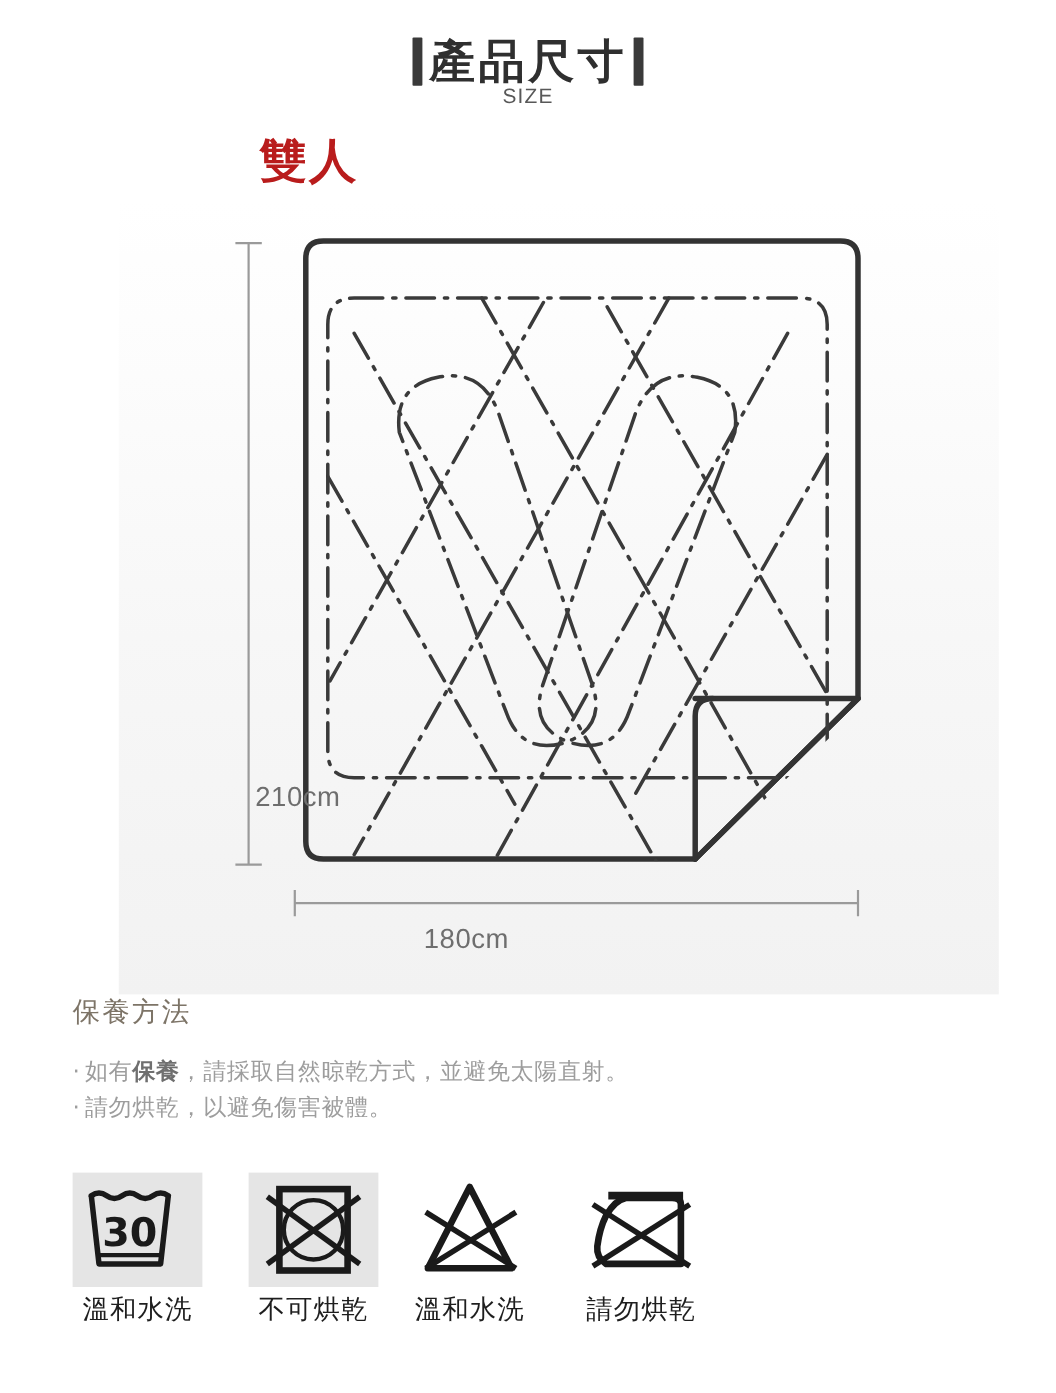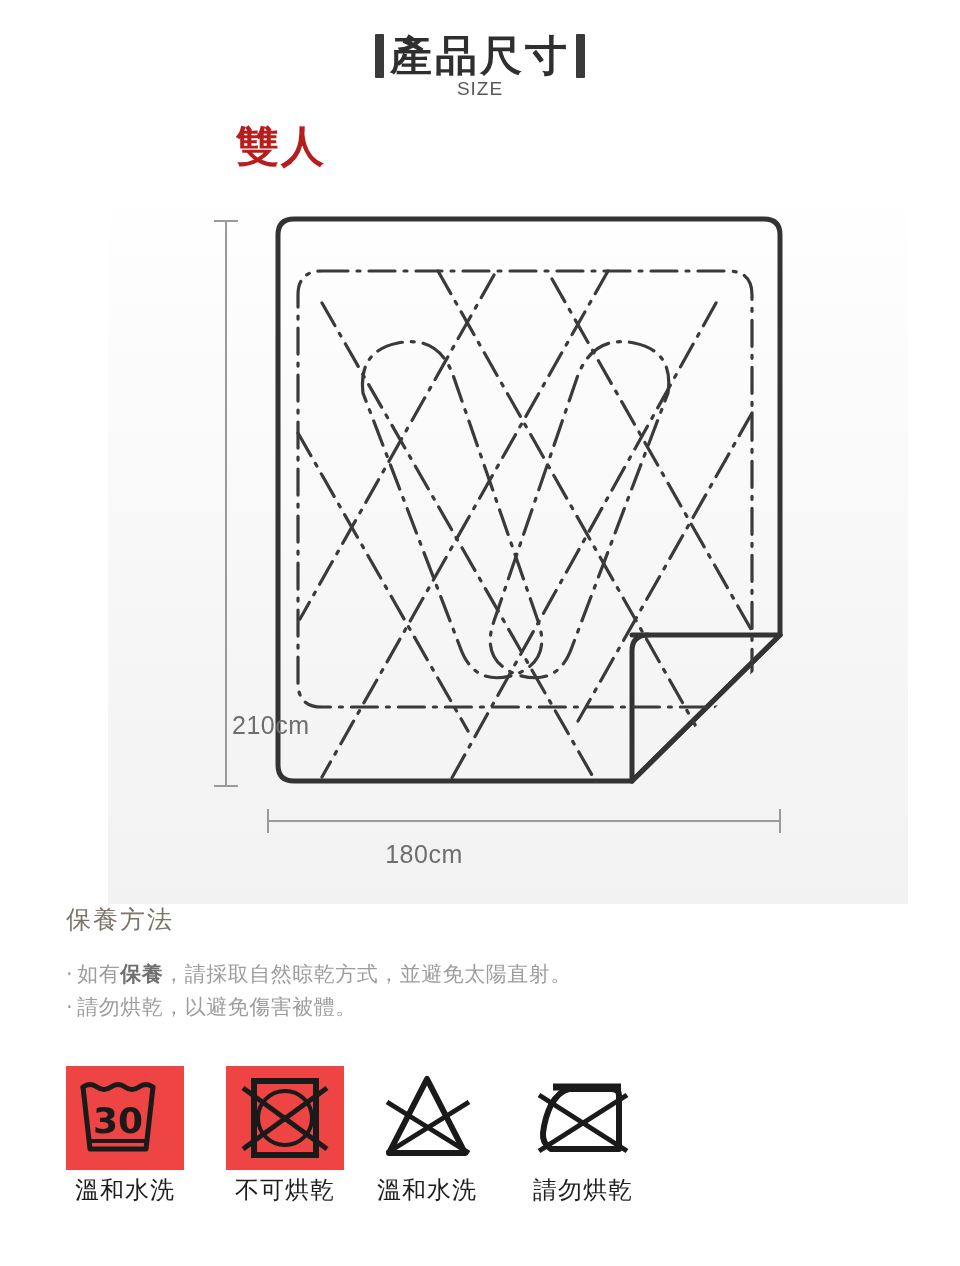--- a/index.html
+++ b/index.html
@@ -146,21 +146,21 @@
     display: flex;
     flex-direction: column;
     align-items: center;
   }
   .symbol-glyph {
     width: 118px;
     height: 104px;
     display: flex;
     align-items: center;
     justify-content: center;
-    background: #ef4444;
+    background: #e5e5e5;
   }
   .symbol-glyph.plain { background: transparent; }
   .symbol-caption {
     margin-top: 4px;
     font-size: 24px;
     letter-spacing: 1px;
     color: #1e1e1e;
     font-family: "DejaVu Sans", "Liberation Sans", sans-serif;
     white-space: nowrap;
   }

